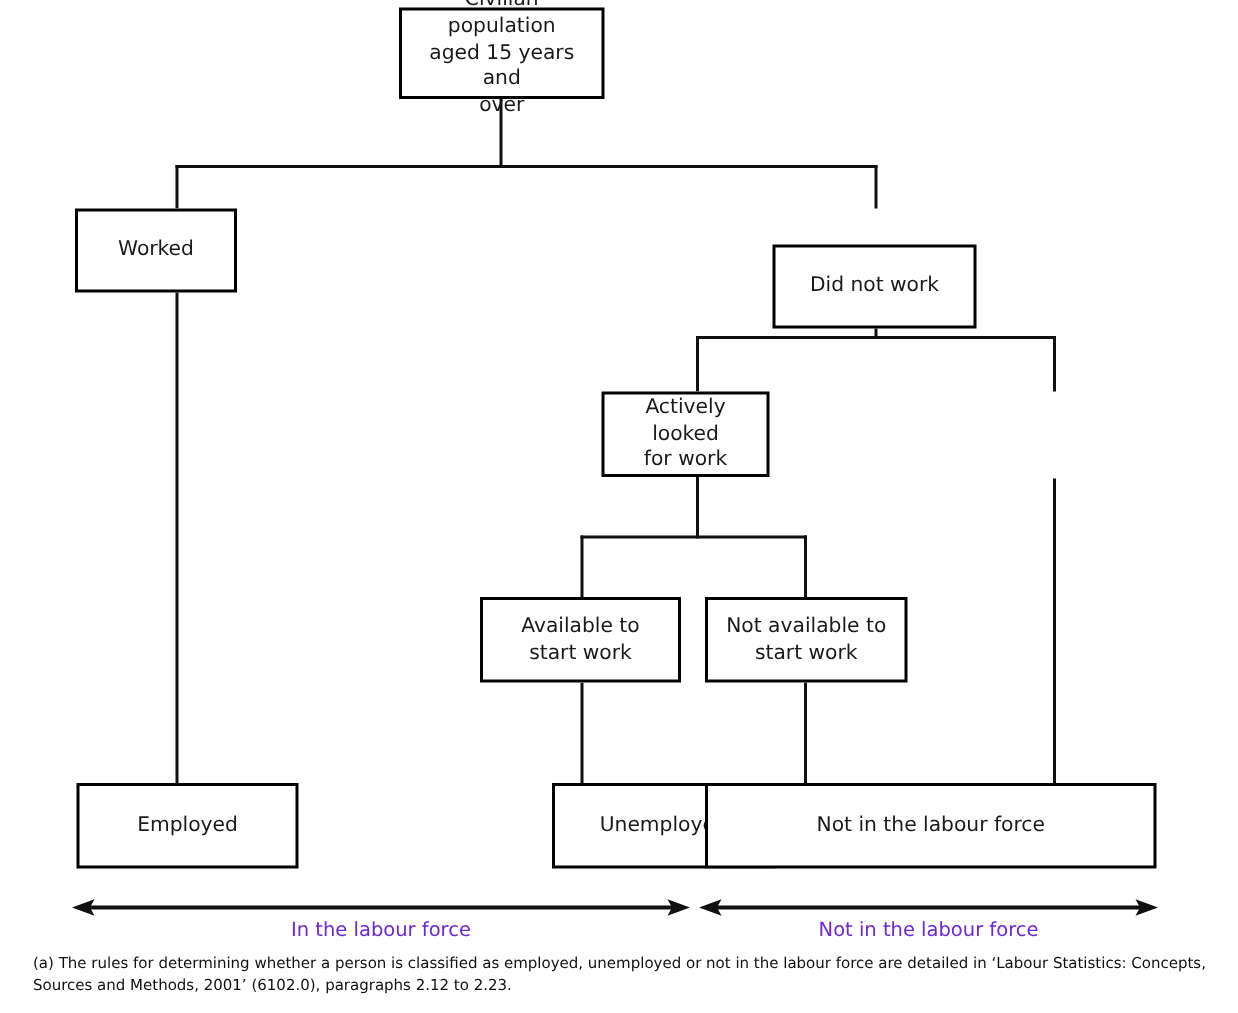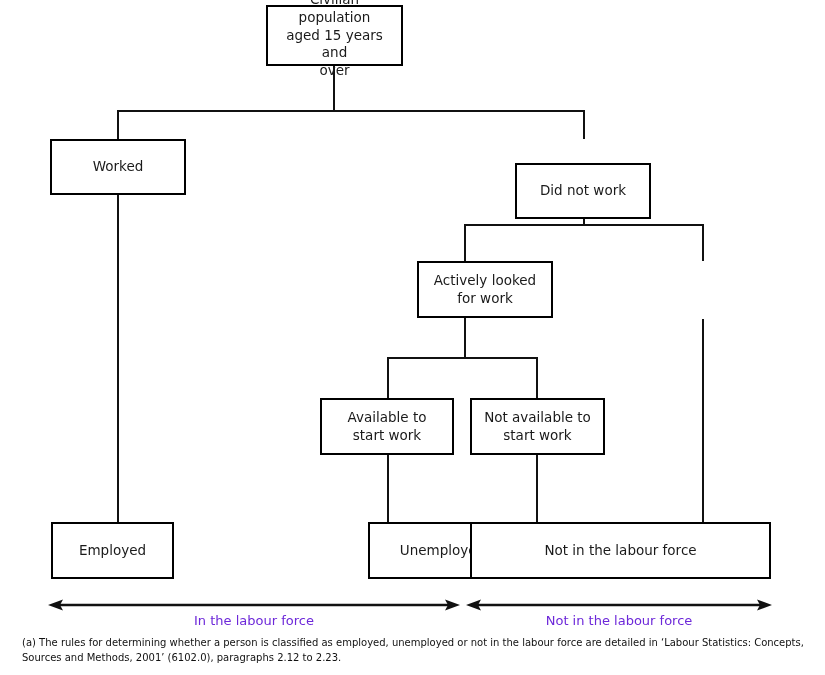--- a/index.html
+++ b/index.html
@@ -88,35 +88,35 @@
   <div class="connector v" style="left:536px; top:357px; height:41px;"></div>
 
   <div class="connector v" style="left:387px; top:455px; height:67px;"></div>
   <div class="connector v" style="left:536px; top:455px; height:67px;"></div>
   <div class="connector v" style="left:702px; top:319px; height:203px;"></div>
 
   <div class="node" style="left:266px; top:5px; width:137px; height:61px;">Civilian population
 aged 15 years and
 over</div>
 
-  <div class="node" style="left:50px; top:139px; width:136px; height:56px;">Worked</div>
+  <div class="node" style="left:50px; top:139px; width:108px; height:56px;">Worked</div>
 
   <div class="node" style="left:515px; top:139px; width:136px; height:56px;margin-top:24px;">Did not work</div>
 
-  <div class="node" style="left:417px; top:261px; width:136px; height:57px;">Actively looked
+  <div class="node" style="left:401px; top:261px; width:112px; height:57px;">Actively looked
 for work</div>
 
 
   <div class="node" style="left:320px; top:398px; width:134px; height:57px;text-align:center;">Available to
 start work</div>
 
   <div class="node" style="left:470px; top:398px; width:135px; height:57px;">Not available to
 start work</div>
 
-  <div class="node" style="left:51px; top:522px; width:123px; height:57px;">Employed</div>
+  <div class="node" style="left:51px; top:522px; width:148px; height:57px;">Employed</div>
 
   <div class="node" style="left:320px; top:522px; width:149px; height:57px;margin-left:48px;">Unemployed</div>
 
   <div class="node" style="left:470px; top:522px; width:301px; height:57px;">Not in the labour force</div>
 
   <div class="arrow-wrap" style="left:48px; top:598px; width:412px; height:18px;">
     <svg width="412" height="18" viewBox="0 0 412 18">
       <line x1="10" y1="7" x2="402" y2="7" stroke="#111111" stroke-width="2.6"></line>
       <polygon points="0,7 15,1.5 12,7 15,12.5" fill="#111111"></polygon>
       <polygon points="412,7 397,1.5 400,7 397,12.5" fill="#111111"></polygon>

